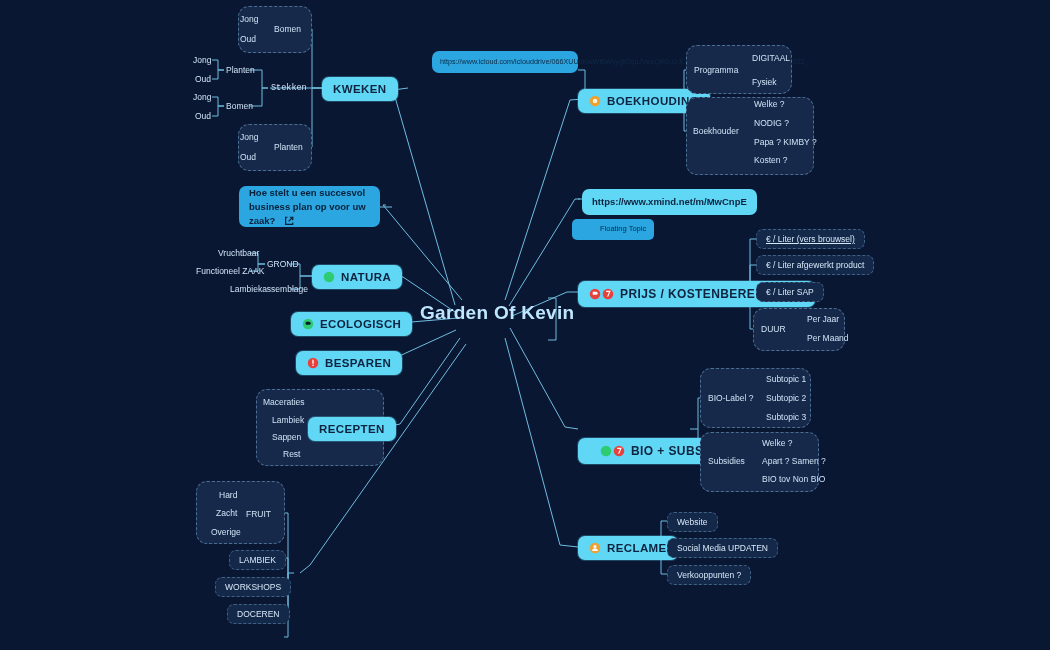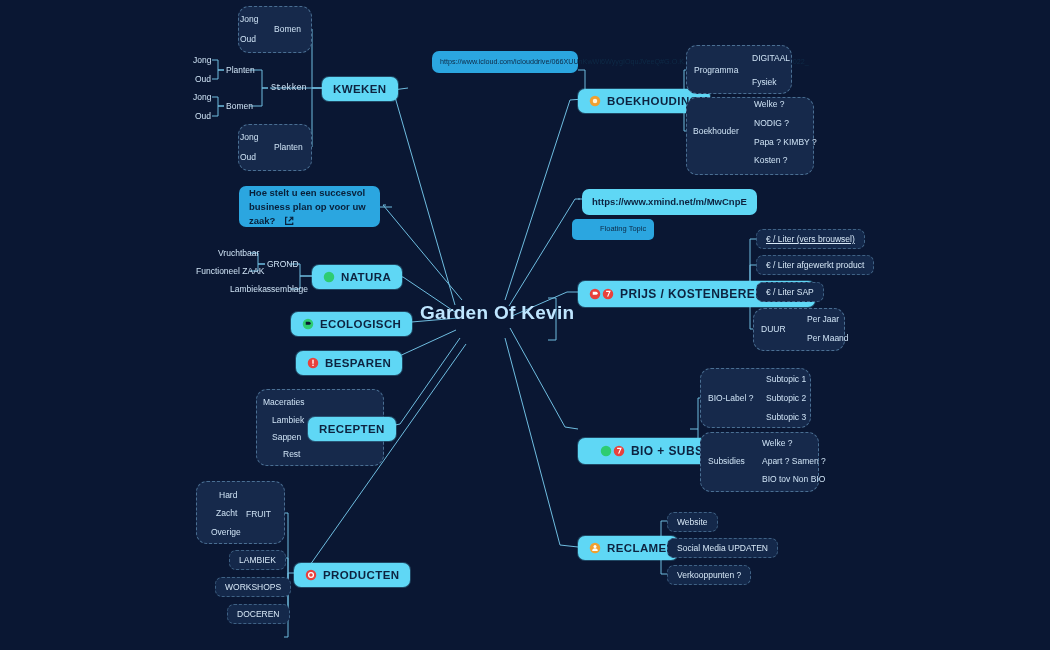--- a/index.html
+++ b/index.html
@@ -363,23 +363,14 @@
   <div class="node group" style="left:196px;top:481px;width:89px;height:63px;"></div>
   <div class="node leaf" style="left:219px;top:490px;">Hard</div>
   <div class="node leaf" style="left:216px;top:508px;">Zacht</div>
   <div class="node leaf" style="left:211px;top:527px;">Overige</div>
   <div class="node leaf" style="left:246px;top:509px;">FRUIT</div>
 
   <div class="node boxed" style="left:229px;top:550px;">LAMBIEK</div>
   <div class="node boxed" style="left:215px;top:577px;">WORKSHOPS</div>
   <div class="node boxed" style="left:227px;top:604px;">DOCEREN</div>
 
-  <div class="node pill" style="left:294px;top:563px;">
-    <span class="icrow">
-      <svg class="ic" viewBox="0 0 16 16">
-          <circle cx="8" cy="8" r="7" fill="#e8413c"></circle>
-          <circle cx="8" cy="8" r="3.2" fill="none" stroke="#fff" stroke-width="1.7"></circle>
-        </svg>
-    </span>
-    <span>PRODUCTEN</span>
-  </div>
 
 </div>
 
 </body></html>

